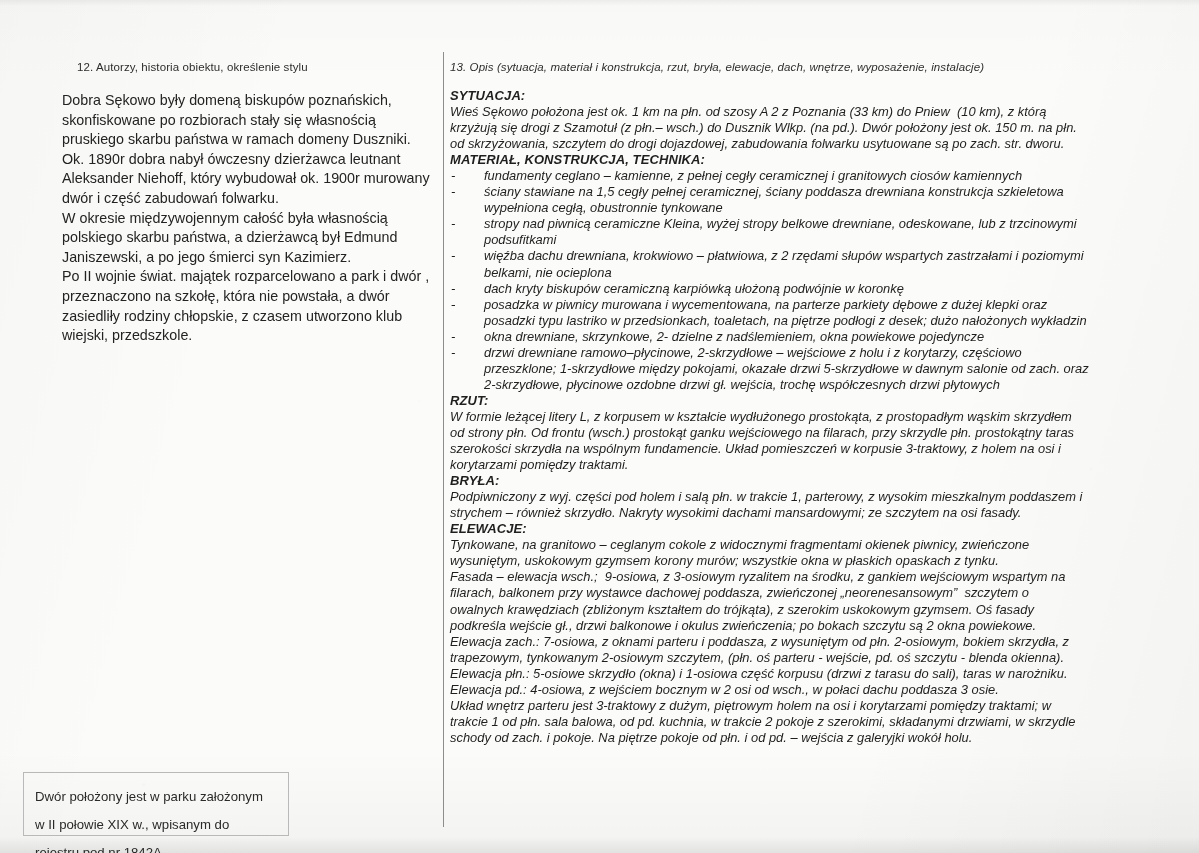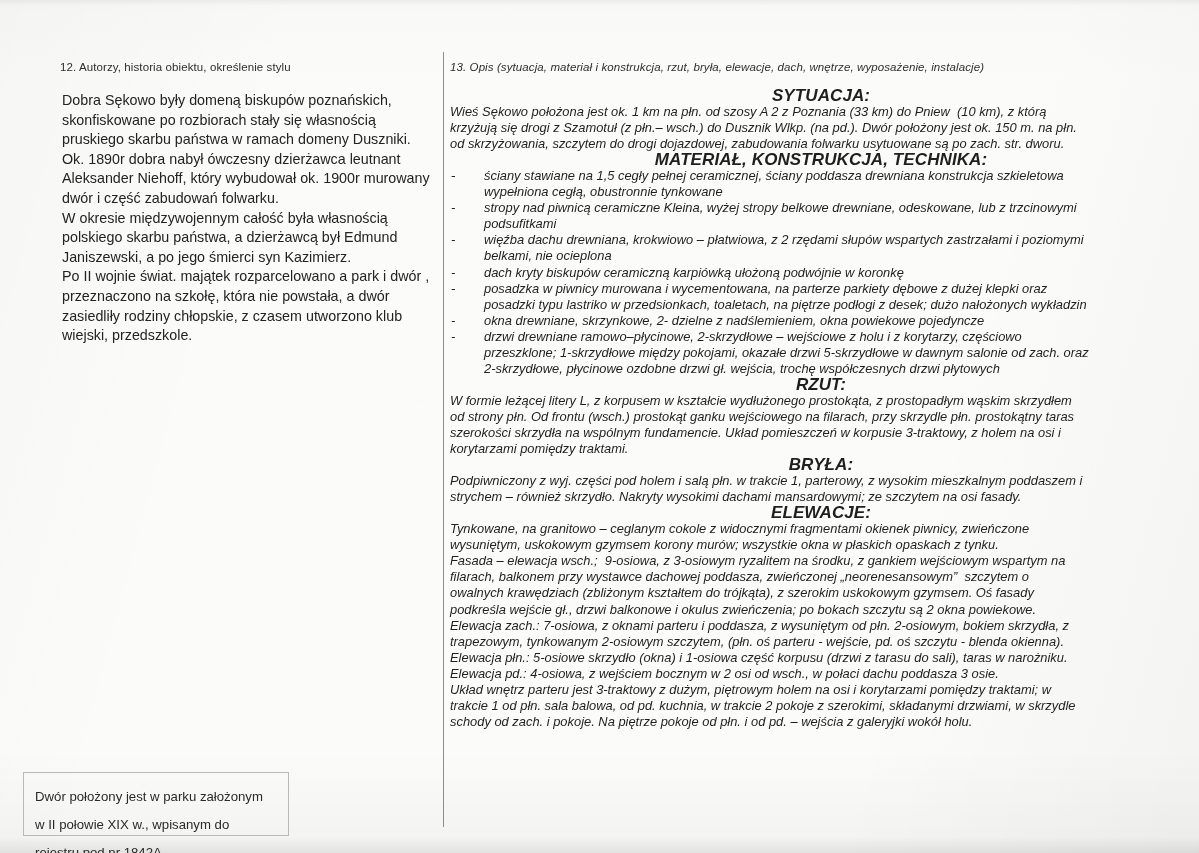--- a/index.html
+++ b/index.html
@@ -65,21 +65,21 @@
     width: 756px; height: 853px; font-style: italic;
   }
 
   .field-caption {
     position: absolute;
     font-size: 11.5px;
     color: #2e2e2e;
     letter-spacing: .1px;
     white-space: nowrap;
   }
-  #caption-12 { left: 60px; top: 61px; }
+  #caption-12 { left: 77px; top: 61px; }
   #caption-13 { left: 7px;  top: 61px; }
 
   .left-body {
     position: absolute;
     left: 62px;
     top: 91px;
     width: 375px;
     font-size: 14.3px;
     line-height: 19.6px;
     color: #232323;
@@ -112,23 +112,22 @@
     position: absolute;
     left: 7px;
     top: 88px;
     width: 742px;
     font-size: 12.9px;
     line-height: 16.05px;
     color: #1f1f1f;
   }
   .sec-head {
     font-weight: bold;
-    font-size: 17px;
+    font-size: 13px;
     letter-spacing: .1px;
-    text-align: center;
   }
   .para { white-space: pre-wrap; }
 
   ul.bullets {
     list-style: none;
     margin: 0;
     padding: 0;
   }
   ul.bullets > li {
     position: relative;
@@ -181,21 +180,21 @@
   <div class="col-right">
     <div class="field-caption" id="caption-13">13. Opis (sytuacja, materiał i konstrukcja, rzut, bryła, elewacje, dach, wnętrze, wyposażenie, instalacje)</div>
 
     <div class="doc" id="sections-host">
         <div class="sec-head">SYTUACJA:</div>
         <div class="para">Wieś Sękowo położona jest ok. 1 km na płn. od szosy A 2 z Poznania (33 km) do Pniew  (10 km), z którą
 krzyżują się drogi z Szamotuł (z płn.– wsch.) do Dusznik Wlkp. (na pd.). Dwór położony jest ok. 150 m. na płn.
 od skrzyżowania, szczytem do drogi dojazdowej, zabudowania folwarku usytuowane są po zach. str. dworu.</div>
         <div class="sec-head">MATERIAŁ, KONSTRUKCJA, TECHNIKA:</div>
         <ul class="bullets">
-          <li><span class="dash">-</span></li>
+          <li><span class="dash">-</span><span>fundamenty ceglano – kamienne, z pełnej cegły ceramicznej i granitowych ciosów kamiennych</span></li>
           <li><span class="dash">-</span><span>ściany stawiane na 1,5 cegły pełnej ceramicznej, ściany poddasza drewniana konstrukcja szkieletowa
 wypełniona cegłą, obustronnie tynkowane</span></li>
           <li><span class="dash">-</span><span>stropy nad piwnicą ceramiczne Kleina, wyżej stropy belkowe drewniane, odeskowane, lub z trzcinowymi
 podsufitkami</span></li>
           <li><span class="dash">-</span><span>więźba dachu drewniana, krokwiowo – płatwiowa, z 2 rzędami słupów wspartych zastrzałami i poziomymi
 belkami, nie ocieplona</span></li>
           <li><span class="dash">-</span><span>dach kryty biskupów ceramiczną karpiówką ułożoną podwójnie w koronkę</span></li>
           <li><span class="dash">-</span></li>
           <li><span class="dash">-</span><span>posadzka w piwnicy murowana i wycementowana, na parterze parkiety dębowe z dużej klepki oraz
 posadzki typu lastriko w przedsionkach, toaletach, na piętrze podłogi z desek; dużo nałożonych wykładzin</span></li>

